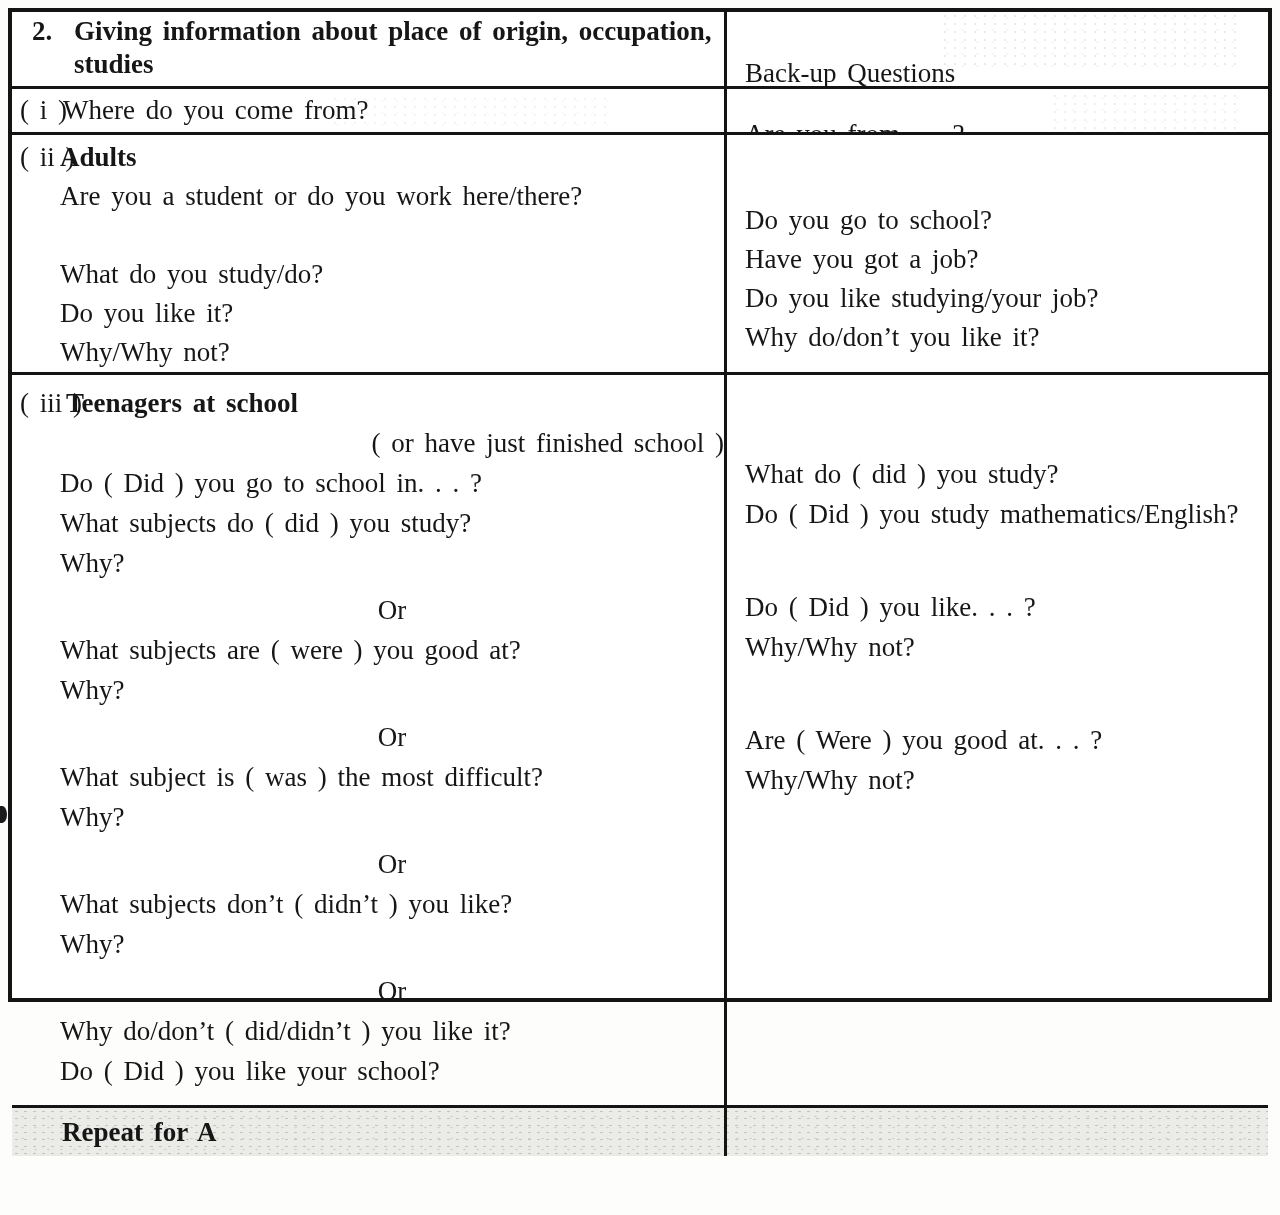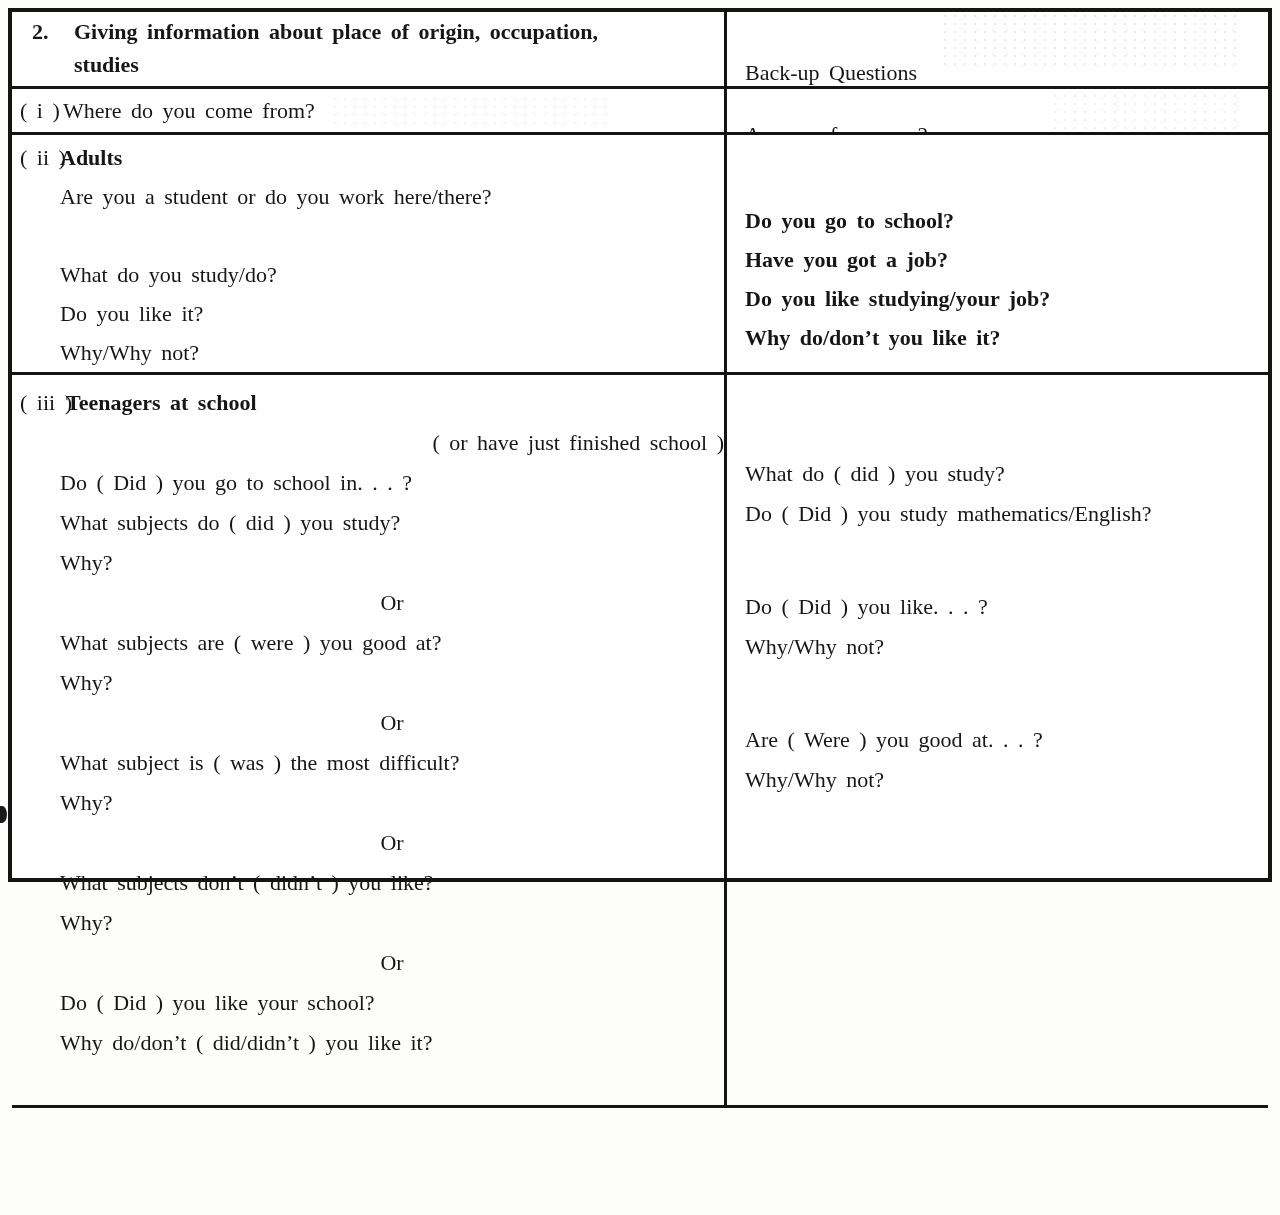--- a/index.html
+++ b/index.html
@@ -4,56 +4,56 @@
 <style>
   html,body{margin:0;padding:0;}
   body{
     width:1280px;height:1215px;position:relative;
     background:#fdfdfb;
     font-family:"Liberation Serif","DejaVu Serif",serif;
     color:#161616;
     -webkit-font-smoothing:antialiased;
   }
   .table{
-    position:absolute;left:8px;top:8px;width:1264px;height:874px;
+    position:absolute;left:8px;top:8px;width:1264px;height:994px;
     box-sizing:border-box;border:4px solid #141414;background:#ffffff;
-    word-spacing:4px;font-size:22px;
+    word-spacing:4px;font-size:27px;
   }
   .row{display:flex;box-sizing:border-box;border-bottom:3px solid #141414;}
   .row.last{border-bottom:none;}
   .r1{height:77px}.r2{height:47px}.r3{height:46px}.r4{height:240px}.r5{height:733px}.r6{height:48px}
   .cell{box-sizing:border-box;overflow:hidden;}
   .cell.cl{width:715px;border-right:3px solid #141414;padding-left:8px;}
   .cell.cr{flex:1;padding-left:18px;margin-top:24px;}
   .line{height:40px;line-height:40px;white-space:nowrap;}
   .b{font-weight:700;}
   
   .r1 .cl{padding-top:3px;}
   .r1 .cl .line{height:33px;line-height:33px;}
   .r1 .cr .line{height:74px;line-height:74px;}
   .r2 .line{height:44px;line-height:44px;}
   .r3 .line{height:43px;line-height:43px;}
   .r4 .cl{padding-top:3px;}
   .r4 .line{height:39px;line-height:39px;}
-  .r4 .cr{padding-top:42px;font-weight:bold;}
+  .r4 .cr{padding-top:42px;}
   .r5 .cl{padding-top:8px;}
   .r5 .cr{padding-top:55px;}
   .gap53{height:53px;}
   .r6 .line{height:48px;line-height:48px;padding-left:42px;}
   
   .pfx{display:inline-block;}
   .pfx.num{width:42px;padding-left:12px;box-sizing:content-box;}
   .ind-studies{margin-left:54px;}
   .ind-ask{margin-left:26px;}
   .pfx.pi{width:43px;}
   .pfx.pii{width:40px;}
   .pfx.piii{width:46px;}
   .qind{margin-left:40px;}
   .subind{margin-left:52px;text-align:right;}
-  .orline{padding-left:40px;text-align:center;}
+  .orline{padding-left:40px;text-align:center;margin-top:7px;}
   
   .speck{
     background-color:#ebebe7;
     background-image:
       radial-gradient(rgba(110,110,104,0.30) 1px, transparent 1.3px),
       radial-gradient(rgba(140,140,132,0.22) 1px, transparent 1.3px);
     background-size:9px 7px,13px 11px;
     background-position:0 0,4px 3px;
   }
   .noise-patch{
@@ -120,34 +120,40 @@
       <div class="line orline">Or</div>
       <div class="line qind">What subjects are ( were ) you good at?</div>
       <div class="line qind">Why?</div>
       <div class="line orline">Or</div>
       <div class="line qind">What subject is ( was ) the most difficult?</div>
       <div class="line qind">Why?</div>
       <div class="line orline">Or</div>
       <div class="line qind">What subjects don’t ( didn’t ) you like?</div>
       <div class="line qind">Why?</div>
       <div class="line orline">Or</div>
+      <div class="line qind">Why do/don’t ( did/didn’t ) you like it?</div>
       <div class="line qind">Do ( Did ) you like your school?</div>
-      <div class="line qind">Why do/don’t ( did/didn’t ) you like it?</div>
     </div>
     <div class="cell cr">
       <div class="line">What do ( did ) you study?</div>
       <div class="line">Do ( Did ) you study mathematics/English?</div>
       <div class="gap53"></div>
       <div class="line">Do ( Did ) you like. . . ?</div>
       <div class="line">Why/Why not?</div>
       <div class="gap53"></div>
       <div class="line">Are ( Were ) you good at. . . ?</div>
       <div class="line">Why/Why not?</div>
     </div>
   </div>
 
+  <div class="row r6 last speck">
+    <div class="cell cl">
+      <div class="line b">Repeat for A</div>
+    </div>
+    <div class="cell cr"></div>
+  </div>
 
 </div>
 
 <div class="nick"></div>
 <div class="noise-patch" style="left:940px;top:12px;width:300px;height:58px;"></div>
 <div class="noise-patch" style="left:1050px;top:92px;width:190px;height:38px;opacity:.35;"></div>
 <div class="noise-patch" style="left:330px;top:95px;width:280px;height:34px;opacity:.25;"></div>
 
 </body></html>

